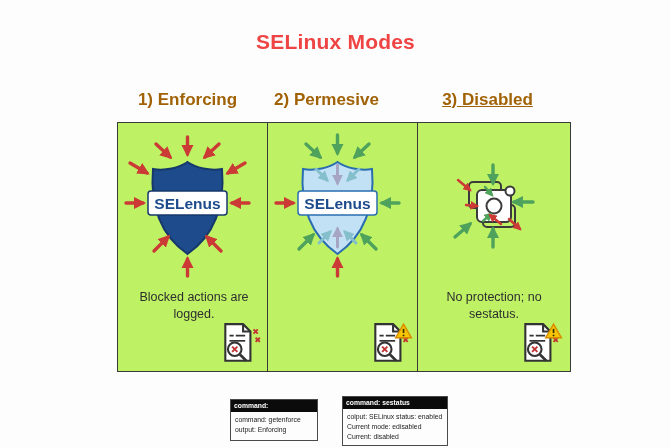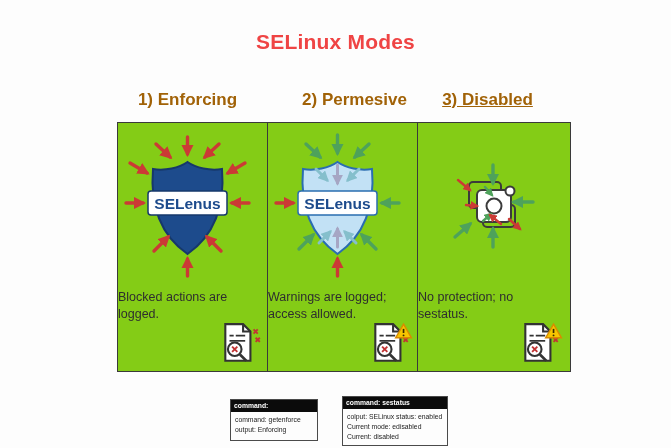--- a/index.html
+++ b/index.html
@@ -2,26 +2,26 @@
 <html><head>
 <meta charset="utf-8">
 <style>
   html,body{margin:0;padding:0;background:#ffffff;}
   #page{position:relative;width:671px;height:448px;background:#fdfdfd;overflow:hidden;
         font-family:"Liberation Sans",sans-serif;color:#1c1c1c;}
   .title{position:absolute;top:30px;left:0;width:671px;text-align:center;
          font-size:21px;font-weight:700;letter-spacing:.2px;color:#ef4444;}
   .heading{position:absolute;top:90px;width:141px;text-align:center;
            font-size:17px;font-weight:700;color:#a16207;}
-  .panel{position:absolute;top:122px;width:154px;height:250px;background:#84cc16;
+  .panel{position:absolute;top:122px;width:154px;height:250px;background:#bef264;
          border:1.5px solid #3a3a3a;box-sizing:border-box;}
   .p1{left:117px;} .p2{left:267px;} .p3{left:417px;padding-left:44px;}
-  .h1{left:117px;} .h2{left:284px;} .h3{left:417px;text-decoration:underline;}
+  .h1{left:117px;} .h2{left:256px;} .h3{left:417px;text-decoration:underline;}
   .graphic{position:absolute;top:4px;left:-1px;width:141px;height:152px;}
-  .caption{position:absolute;top:166px;left:0;width:100%;
+  .caption{position:absolute;top:166px;left:0;width:100%;text-align:center;
            font-size:12.5px;line-height:17px;color:#2e2e2e;}
   .docicon{position:absolute;right:6px;bottom:4px;width:46px;height:46px;}
   .term{position:absolute;border:1px solid #4a4a4a;background:#fdfdfd;box-sizing:border-box;}
   .term-h{background:#0b0b0b;color:#fff;font-size:6.8px;font-weight:700;
           padding:2px 3px 2px 3px;line-height:7.5px;}
   .term-b{padding:3px 4px;font-size:6.8px;line-height:10px;color:#222;}
   .t1{left:230px;top:399px;width:88px;min-height:42px;}
   .t2{left:342px;top:396px;width:106px;min-height:48px;}
   svg text{font-family:"Liberation Sans",sans-serif;}
 </style>
@@ -118,24 +118,20 @@
         <path d="M70.5,38 L70.5,56" marker-end="url(#ah-gray)"></path>
         <path d="M70.5,120 L70.5,102" marker-end="url(#ah-gray)"></path>
       </g>
       <g stroke="#85bfcc" stroke-width="3" stroke-linecap="round">
         <path d="M49,42 L60,53" marker-end="url(#ah-teal)"></path>
         <path d="M92,42 L81,53" marker-end="url(#ah-teal)"></path>
         <path d="M52,116 L63,105" marker-end="url(#ah-teal)"></path>
         <path d="M89,116 L78,105" marker-end="url(#ah-teal)"></path>
       </g>
     </svg>
-    <div class="caption">
-      <span>Warnings are logged;</span><br>
-      <span>access allowed.</span>
-    </div>
     <svg class="docicon" viewBox="0 0 44 44">
       <path d="M7,3 H24 L31,10 V38 H7 Z" fill="#fff" stroke="#333" stroke-width="2"></path>
       <path d="M24,3 V10 H31" fill="none" stroke="#333" stroke-width="2"></path>
       <g stroke="#333" stroke-width="1.6">
         <path d="M11,14 H15 M17,14 H26"></path>
           <path d="M11,19 H26"></path>
           <path d="M11,24 H13"></path>
       </g>
       <circle cx="16" cy="27" r="6.5" fill="#fff" stroke="#333" stroke-width="2"></circle>
       <path d="M21,32 L27,38" stroke="#333" stroke-width="2.5"></path>

